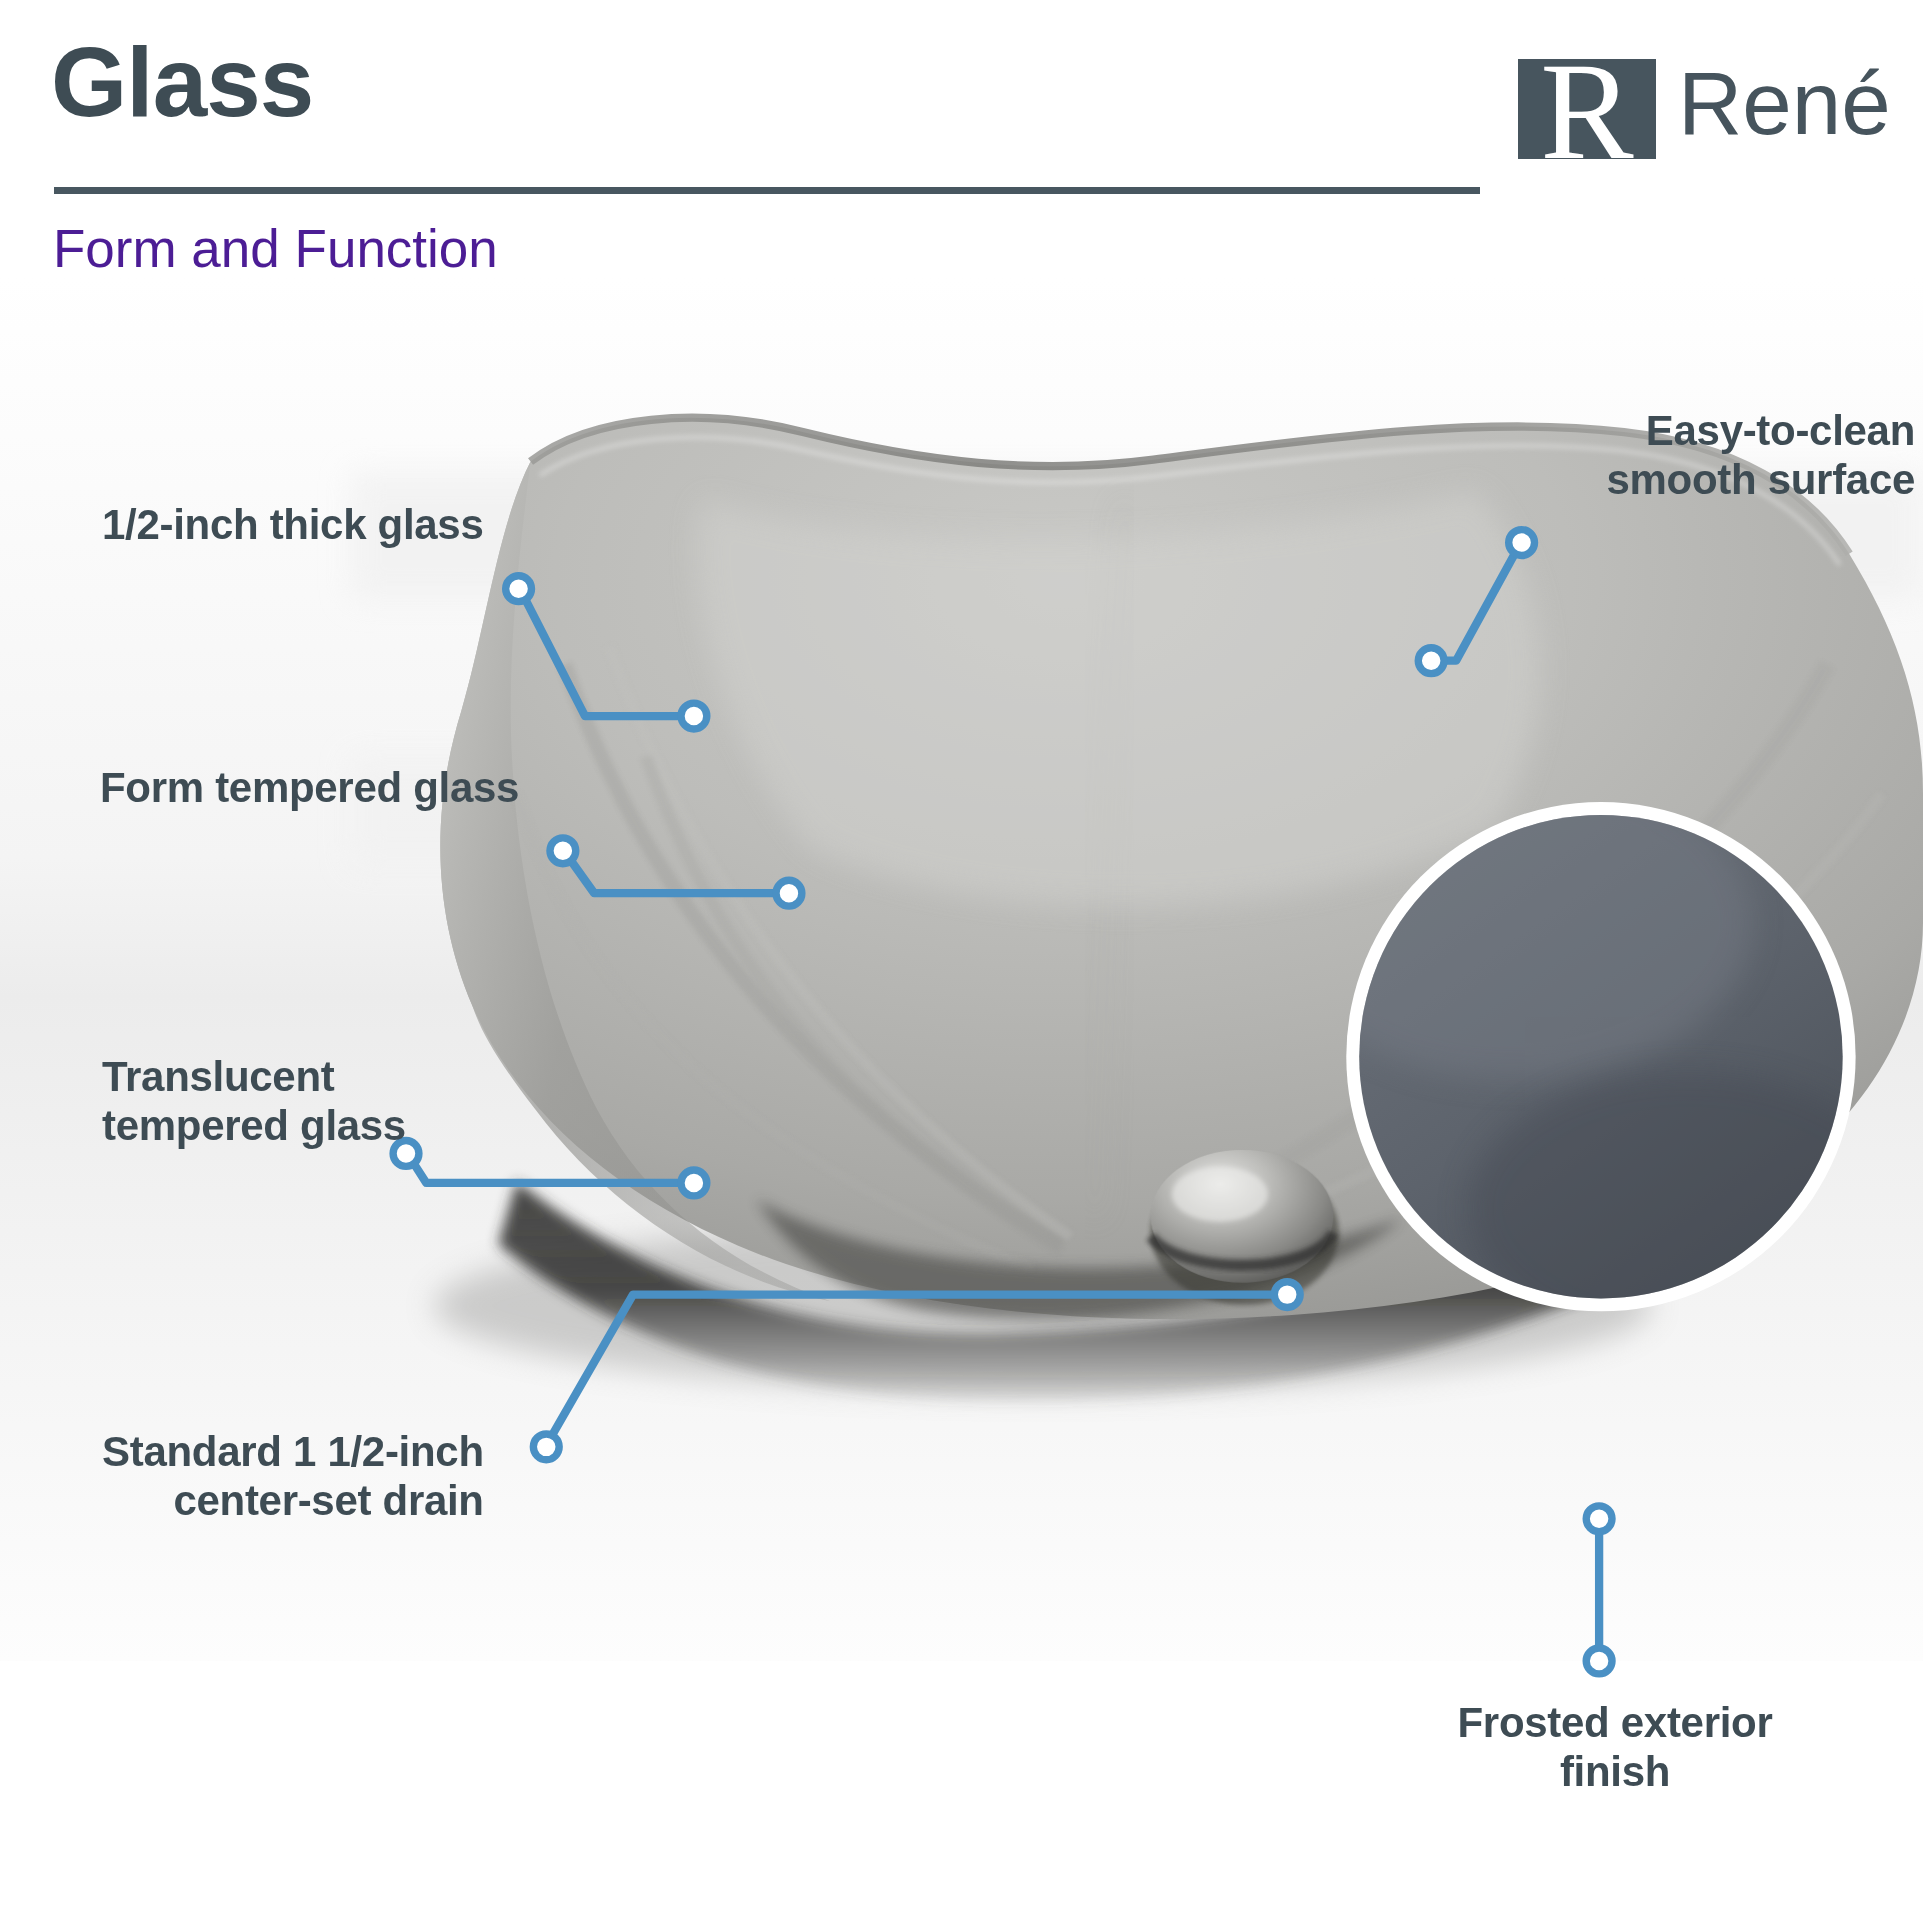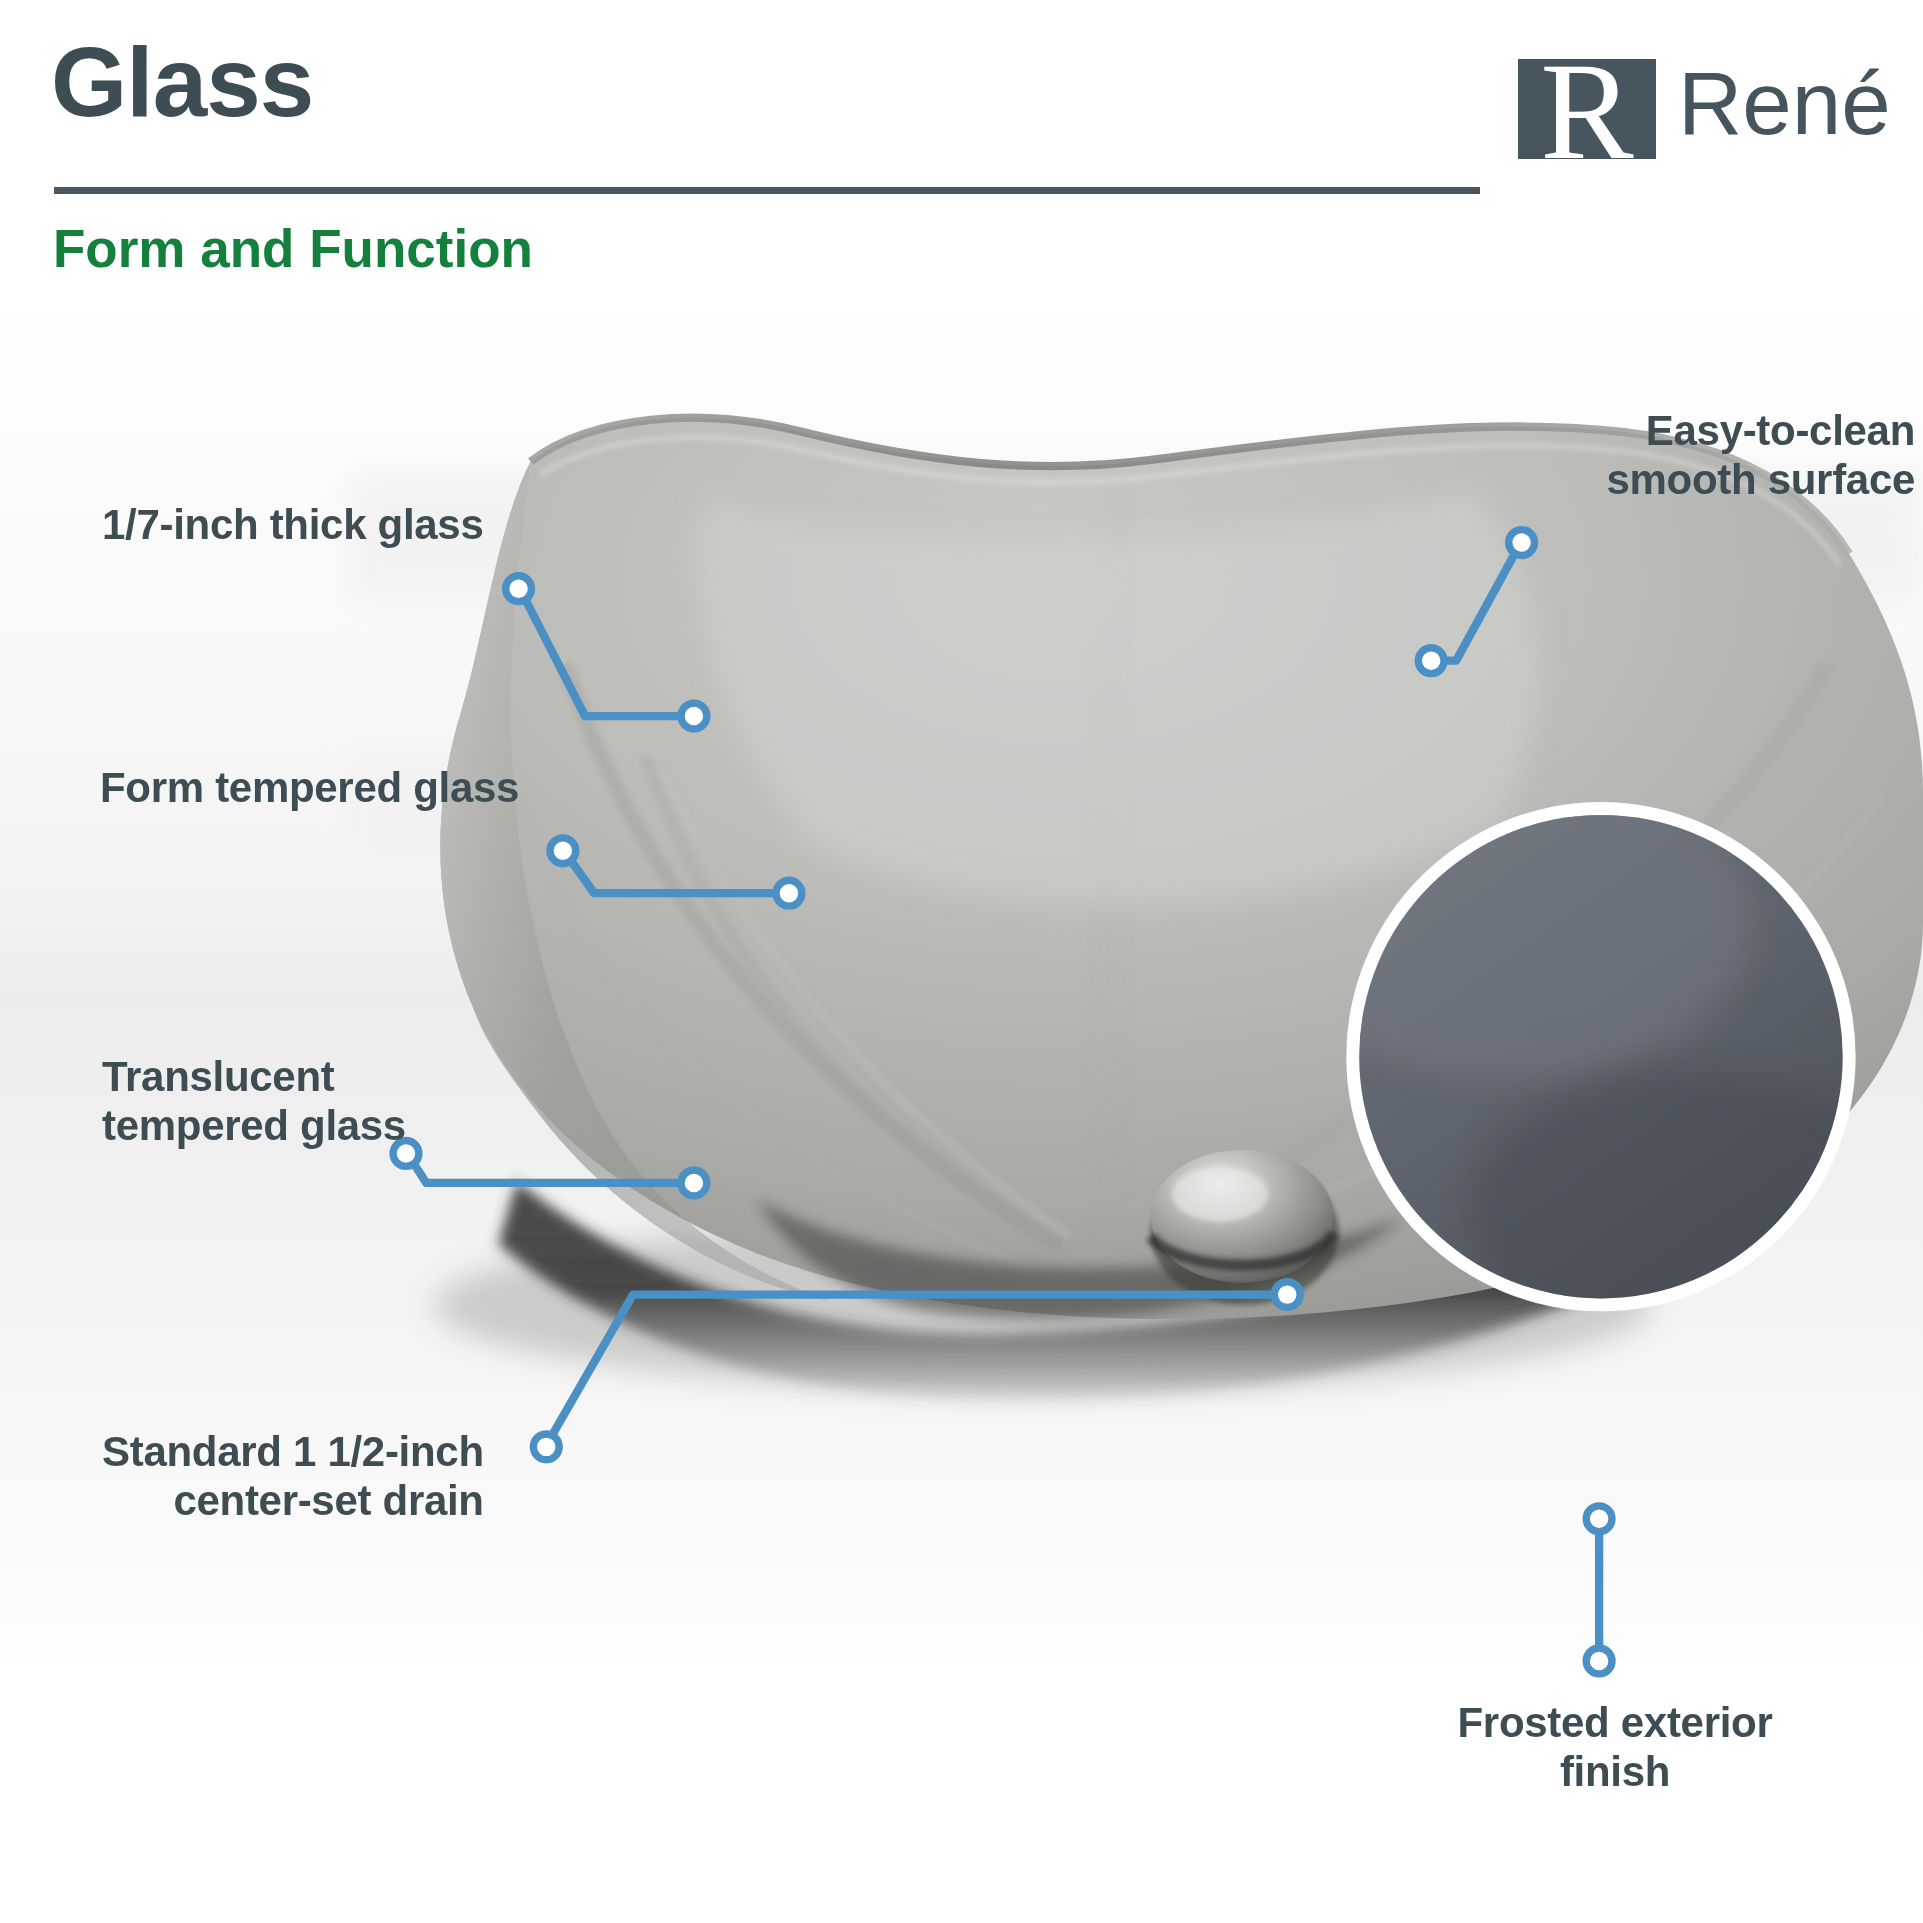--- a/index.html
+++ b/index.html
@@ -17,21 +17,21 @@
     position:absolute; left:51px; top:33px;
     font-size:98px; font-weight:bold; letter-spacing:-0.9px;
     color:#3e4c54; line-height:1;
   }
   .hdr-rule{
     position:absolute; left:54px; top:187px; width:1426px; height:7.4px;
     background:#485760;
   }
   .hdr-sub{
     position:absolute; left:53px; top:222px;
-    font-size:53px; font-weight:bold; color:#15803d; line-height:1;
+    font-size:53px; font-weight:normal; color:#4c1d95; line-height:1;
   }
   .logo-mark{
     position:absolute; left:1518px; top:59px; width:138px; height:100px;
     background:#47555e;
   }
   .logo-mark .glyph{
     position:absolute; left:0; top:-16.6px; width:138px; height:138px;
     color:#ffffff; font-family:"Liberation Serif", serif;
     font-size:140px; line-height:138px; text-align:center;
   }
@@ -223,21 +223,21 @@
       <path d="M1646 592 L1578 716 L1556 716"></path>
       <circle cx="1649" cy="588" r="14" fill="#ffffff" stroke="#4a90c4" stroke-width="8"></circle>
       <circle cx="1551" cy="716" r="14" fill="#ffffff" stroke="#4a90c4" stroke-width="8"></circle>
 
       <path d="M1733 1650 L1733 1795"></path>
       <circle cx="1733" cy="1646" r="14" fill="#ffffff" stroke="#4a90c4" stroke-width="8"></circle>
       <circle cx="1733" cy="1800" r="14" fill="#ffffff" stroke="#4a90c4" stroke-width="8"></circle>
     </g>
   </svg>
 
-  <div class="callout c-thick">1/7-inch thick glass</div>
+  <div class="callout c-thick">1/2-inch thick glass</div>
   <div class="callout c-temper">Form tempered glass</div>
   <div class="callout c-translu">Translucent
 tempered glass</div>
   <div class="callout c-drain">Standard 1 1/2-inch
 center-set drain</div>
   <div class="callout c-frost">Frosted exterior
 finish</div>
   <div class="callout c-easy">Easy-to-clean
 smooth surface</div>
 

